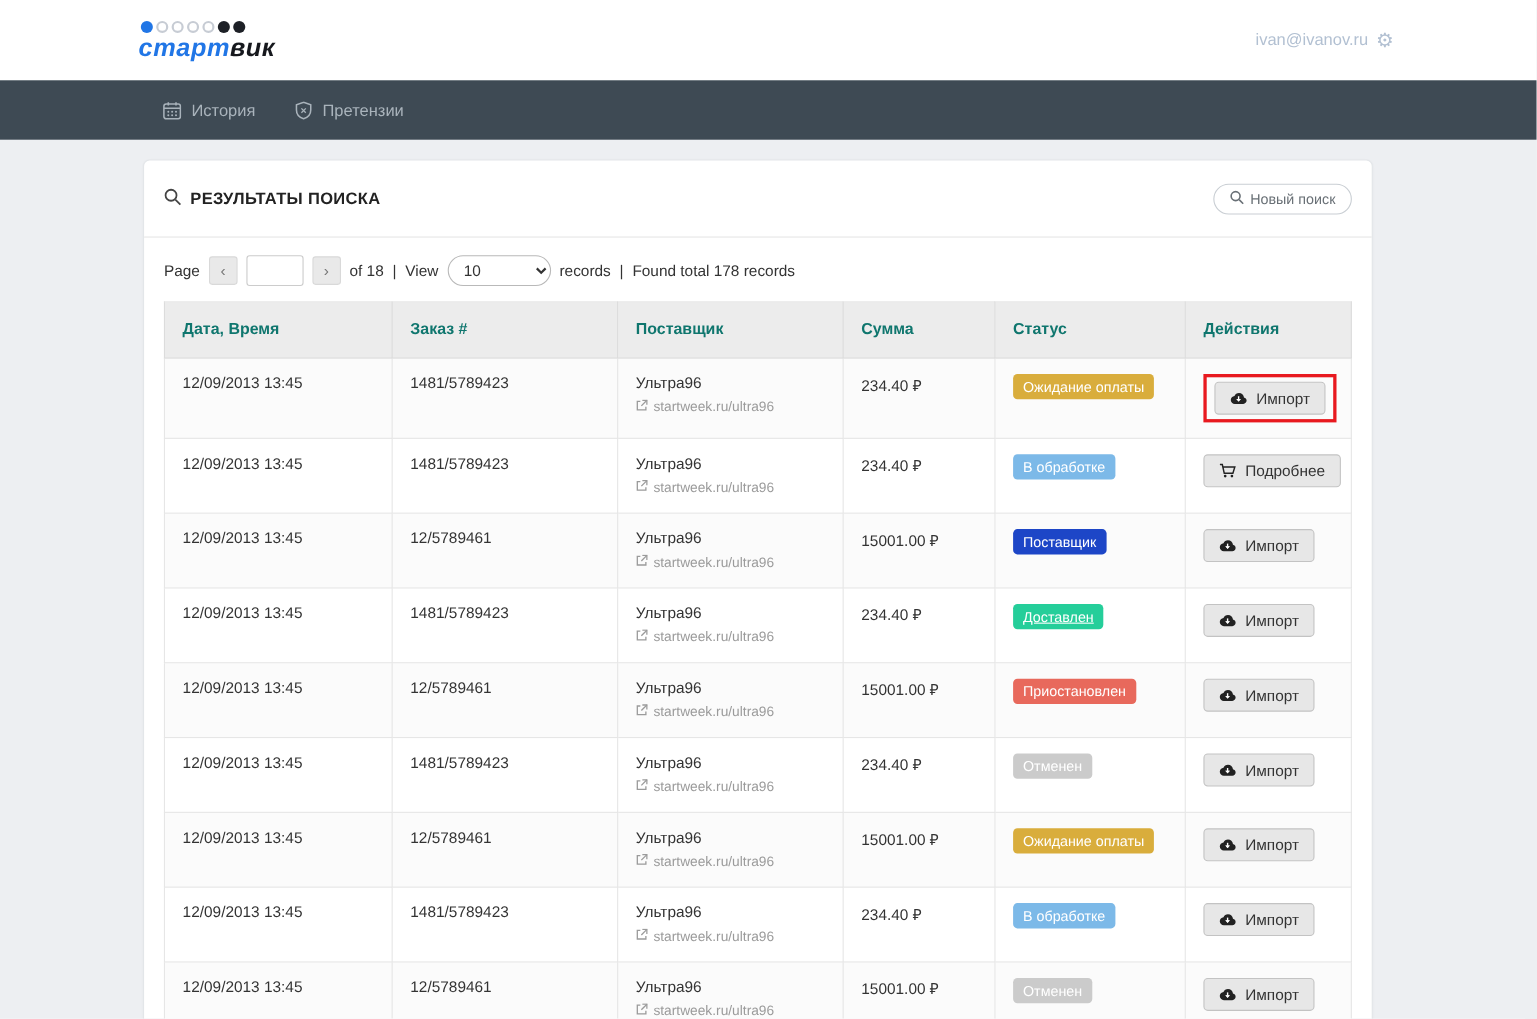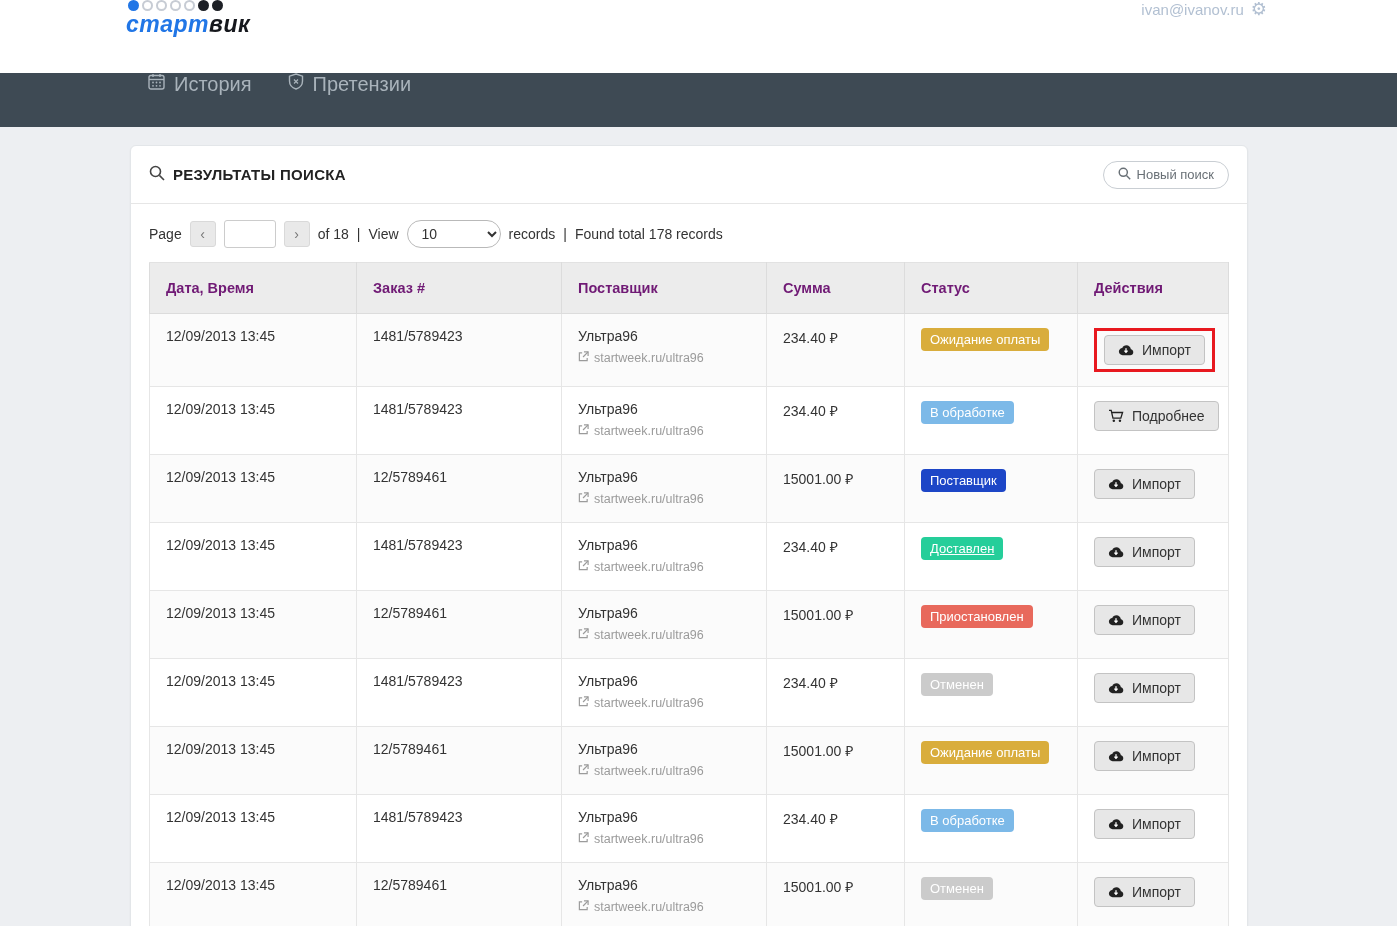--- a/index.html
+++ b/index.html
@@ -1,65 +1,65 @@
 <!DOCTYPE html>
 <html style="--hl: #e8191f;"><head>
 <meta charset="utf-8">
 <style>
   * { margin:0; padding:0; box-sizing:border-box; }
   html,body { width:1397px; height:926px; overflow:hidden; background:#edeff2;
               font-family:"Liberation Sans", sans-serif; color:#333; font-size:14px; }
 
   
-  .top-header { height:73px; background:#ffffff; display:flex; align-items:flex-start;
+  .top-header { height:73px; background:#ffffff; display:flex; align-items:center;
                 justify-content:space-between; padding:0 130px 0 126px; }
   .logo { display:flex; flex-direction:column; gap:2px; cursor:pointer; }
   .logo-dots { display:flex; gap:3px; margin-left:2px; }
   .dot { width:11px; height:11px; border-radius:50%; display:inline-block; }
   .dot--blue    { background:#2176e6; }
   .dot--outline { background:#fff; border:2px solid #c7ccd4; }
   .dot--dark    { background:#1d2026; }
   .logo-word { font-size:23px; font-weight:bold; font-style:italic; letter-spacing:.5px; line-height:1; }
   .logo-word .lw-a { color:#2176e6; }
   .logo-word .lw-b { color:#16181d; }
   .user-area { display:flex; align-items:center; gap:7px; color:#b2c0d2; font-size:15px; }
   .gear { font-size:18px; line-height:1; cursor:pointer; color:#b2c0d2; }
 
   
   .nav-bar { height:54px; background:#3e4a54; display:flex; align-items:center; padding:0 130px; }
-  .nav-item { display:flex; align-items:flex-start; gap:9px; color:#a9b3bb; font-size:20px;
+  .nav-item { display:flex; align-items:center; gap:9px; color:#a9b3bb; font-size:15px;
               padding:0 18px; height:100%; cursor:pointer; }
   .nav-item svg { display:block; }
 
   
   .main { padding-top:18px; }
   .card { width:1118px; margin-left:130px; background:#fff; border:1px solid #e3e6e9;
           border-radius:6px; box-shadow:0 1px 2px rgba(0,0,0,.05); padding-bottom:40px; }
-  .card-header { height:58px; display:flex; align-items:center; justify-content:space-between;
+  .card-header { height:70px; display:flex; align-items:center; justify-content:space-between;
                  padding:0 18px; border-bottom:1px solid #e6e6e6; }
   .card-title { display:flex; align-items:center; gap:8px; font-size:15px; font-weight:bold;
                 color:#222; letter-spacing:.3px; }
   .new-search-btn { display:flex; align-items:flex-start; gap:6px; background:#fff;
                     border:1px solid #c9ced3; border-radius:15px; padding:5px 14px;
                     font-size:13px; color:#697076; cursor:pointer; font-family:inherit; }
 
   
   .pager { display:flex; align-items:center; gap:8px; padding:16px 18px 14px; }
   .pager-btn { width:26px; height:26px; background:#e9e9e9; border:1px solid #d9d9d9;
                border-radius:3px; color:#777; font-size:14px; cursor:pointer; line-height:1; }
   .page-input { width:52px; height:28px; border:1px solid #ccc; border-radius:3px; padding:0 6px;
                 font-size:14px; font-family:inherit; }
   .view-select { width:94px; height:28px; border:1px solid #b9b9b9; border-radius:14px;
                  font-size:14px; font-family:inherit; padding:0 4px 0 10px; background:#fff; color:#333; }
   .pager .txt { color:#333; }
 
   
   .tbl-wrap { padding:0 18px; }
   table { width:100%; border-collapse:collapse; table-layout:fixed; }
-  th { background:#ececec; text-align:left; font-size:14.5px; font-weight:bold; color:#701a75;
+  th { background:#ececec; text-align:left; font-size:14.5px; font-weight:bold; color:#0f766e;
        padding:17px 16px; border:1px solid #dcdcdc; border-top:1px solid #e2e2e2; }
   td { vertical-align:top; padding:14px 16px; border:1px solid #e6e6e6; height:68px;
        font-size:14px; color:#333; background:#fff; }
   tbody tr:nth-child(odd) td { background:#fbfbfb; }
   .col-date{width:207px;} .col-order{width:205px;} .col-supplier{width:205px;}
   .col-amount{width:138px;} .col-status{width:173px;} .col-actions{width:auto;}
 
   .sup-name { margin-bottom:7px; }
   .sup-link { display:flex; align-items:center; gap:5px; color:#9b9b9b; font-size:12.5px;
               text-decoration:none; cursor:pointer; }

